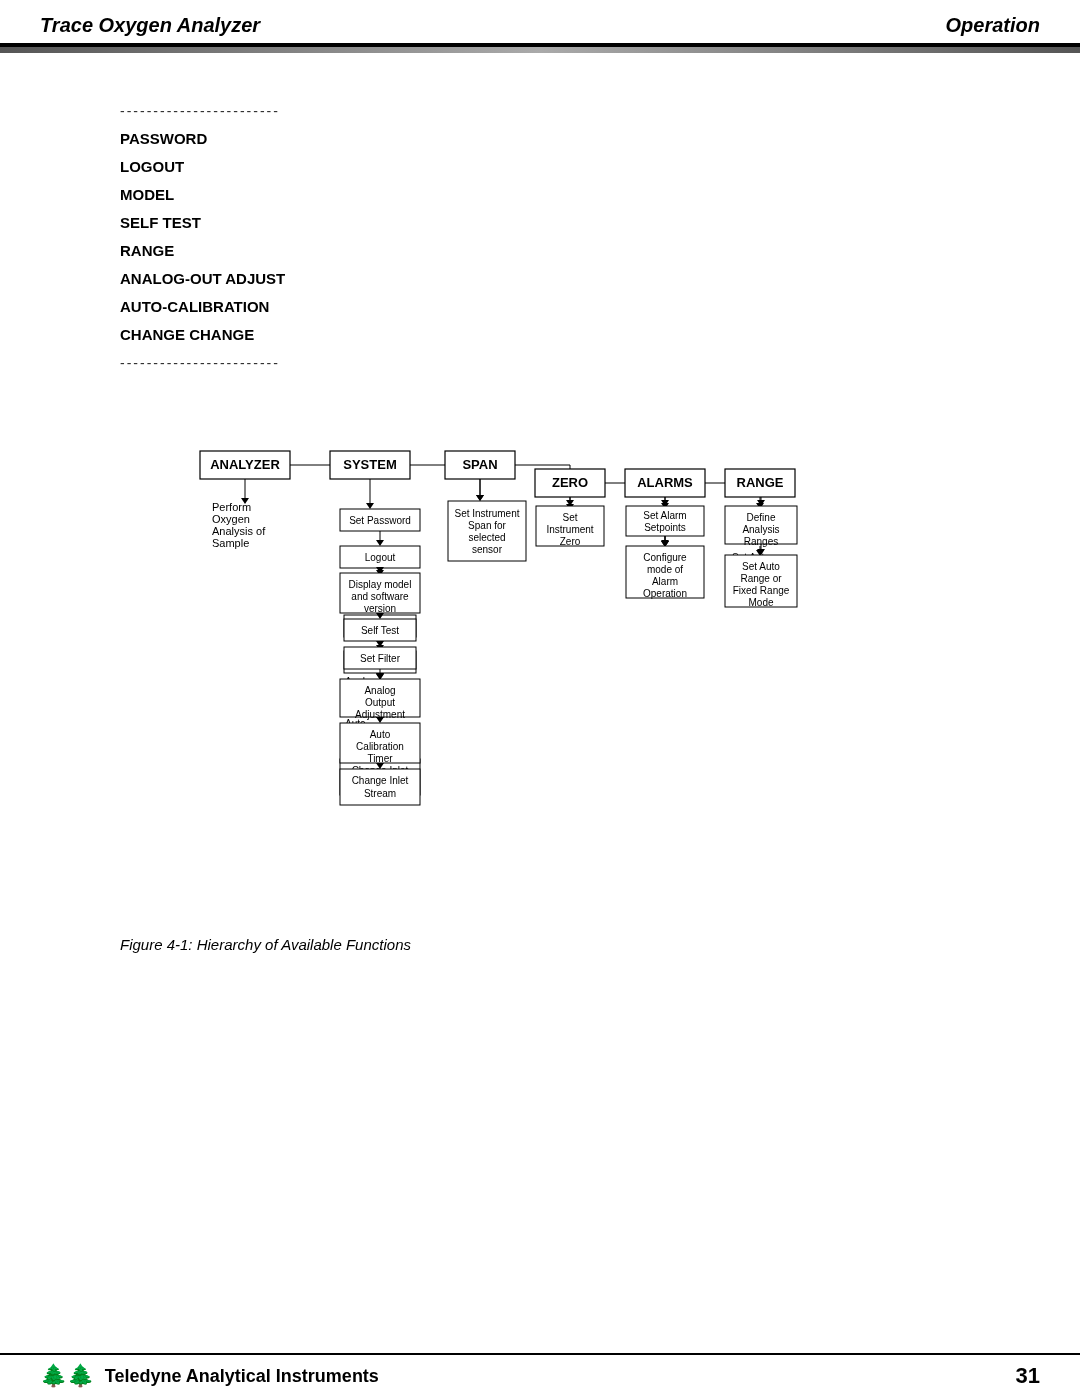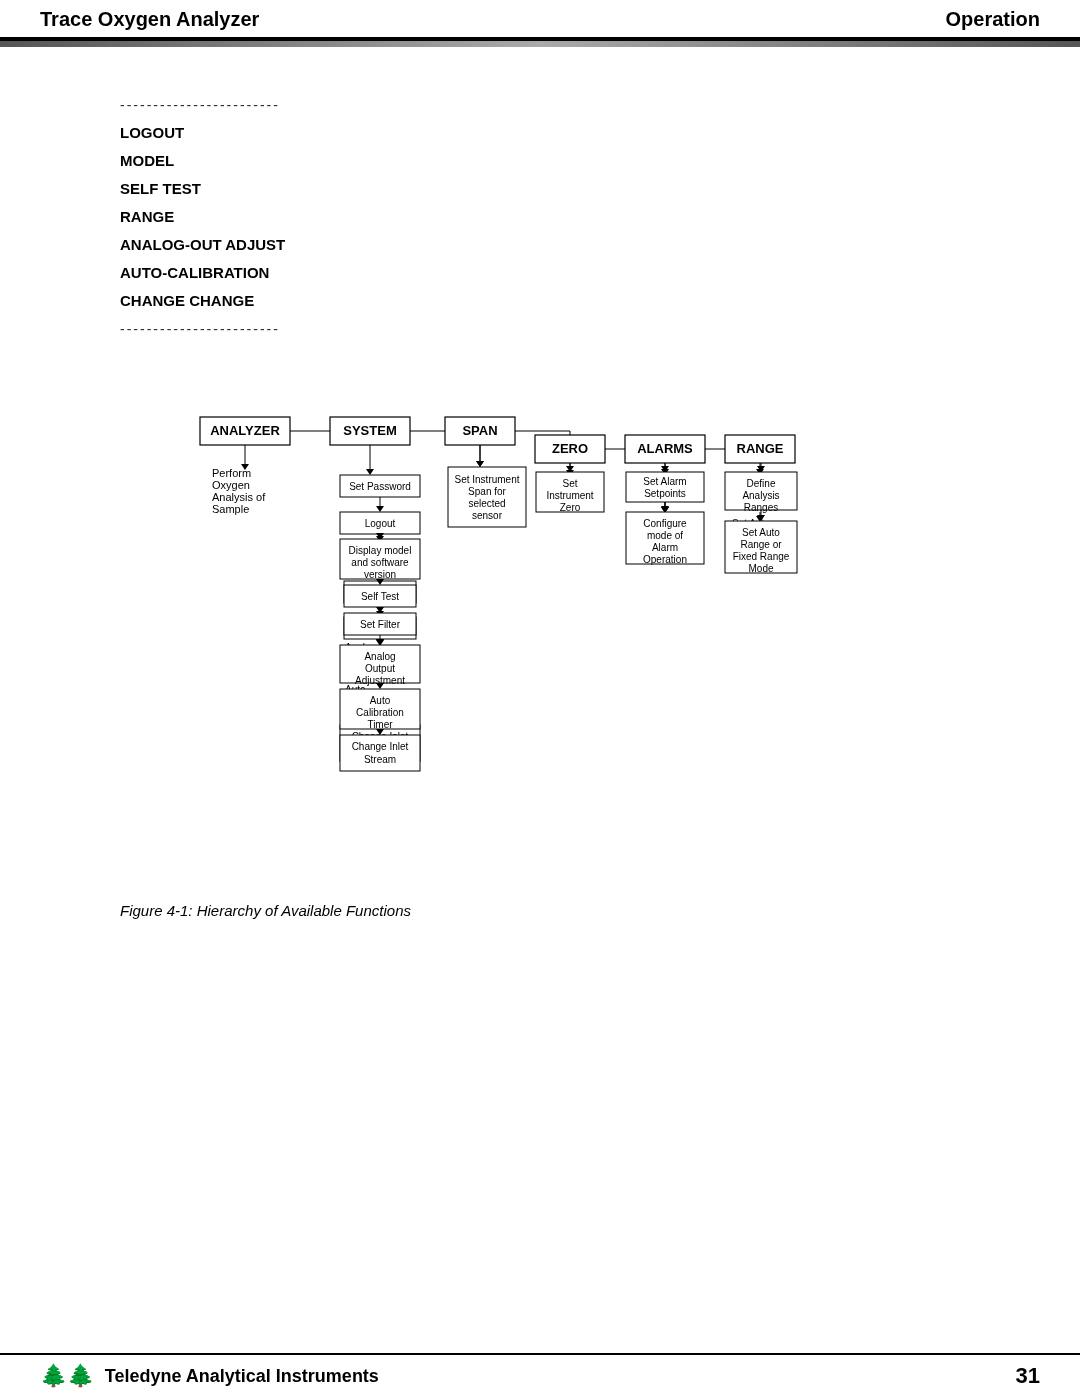--- a/index.html
+++ b/index.html
@@ -9,22 +9,23 @@
       width: 1080px;
       min-height: 1397px;
       position: relative;
     }
 
     
     .page-header {
       display: flex;
       justify-content: space-between;
       align-items: flex-end;
-      padding: 8px 40px 6px 40px;
+      padding: 14px 40px 6px 40px;
       border-bottom: 4px solid #000;
+      font-style: italic;
     }
     .header-left {
       font-weight: bold;
       font-size: 20px;
       font-family: Arial, sans-serif;
     }
     .header-right {
       font-weight: bold;
       font-size: 20px;
       font-family: Arial, sans-serif;
@@ -128,20 +129,21 @@
 <div class="page-header">
   <span class="header-left">Trace Oxygen Analyzer</span>
   <span class="header-right">Operation</span>
 </div>
 <div class="header-bar"></div>
 
 <div class="page-content">
 
   <div class="menu-section">
     <div class="menu-dashes">------------------------</div>
+    <div class="menu-item">PASSWORD</div>
     <div class="menu-item">LOGOUT</div>
     <div class="menu-item">MODEL</div>
     <div class="menu-item">SELF TEST</div>
     <div class="menu-item">RANGE</div>
     <div class="menu-item">ANALOG-OUT ADJUST</div>
     <div class="menu-item">AUTO-CALIBRATION</div>
     <div class="menu-item">CHANGE CHANGE</div>
     <div class="menu-dashes-bottom">------------------------</div>
   </div>
 

